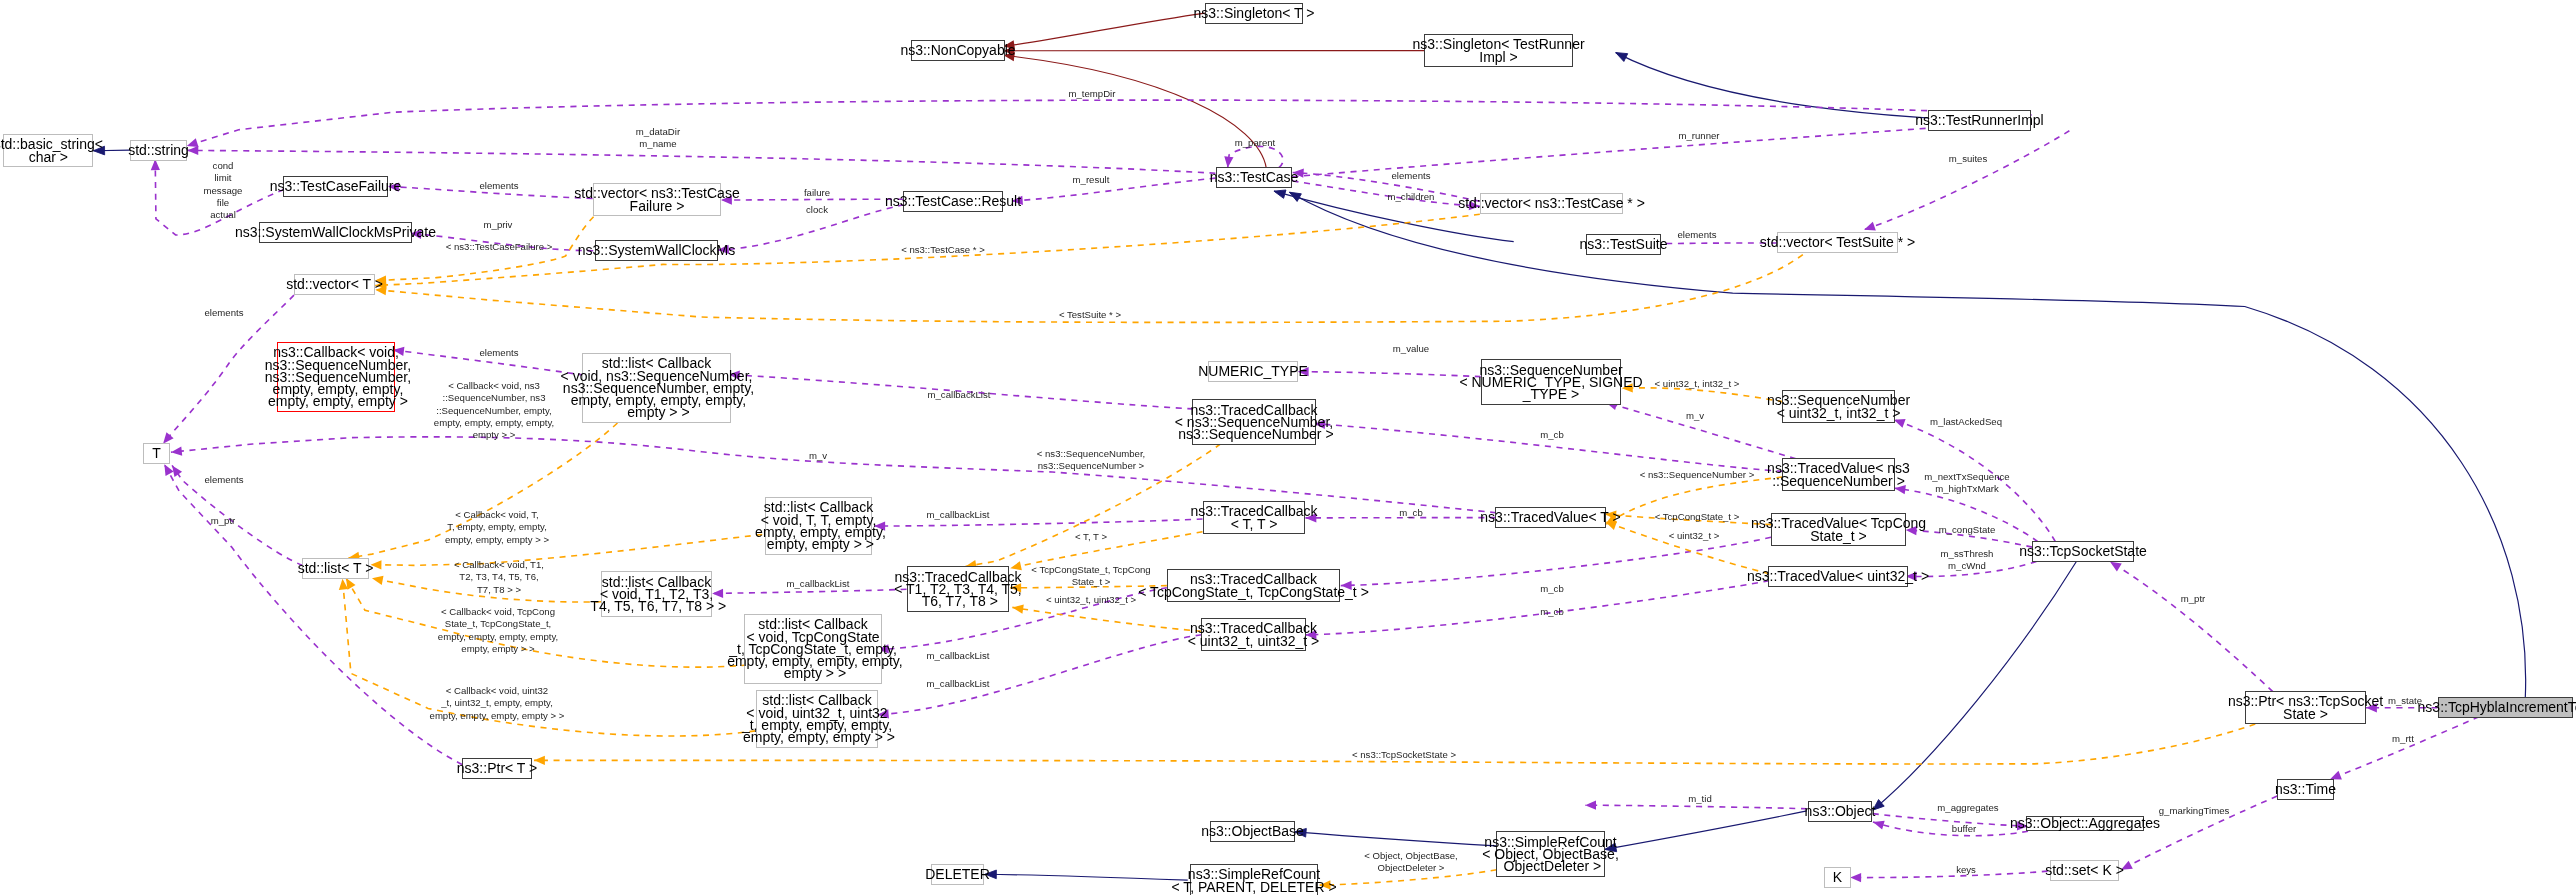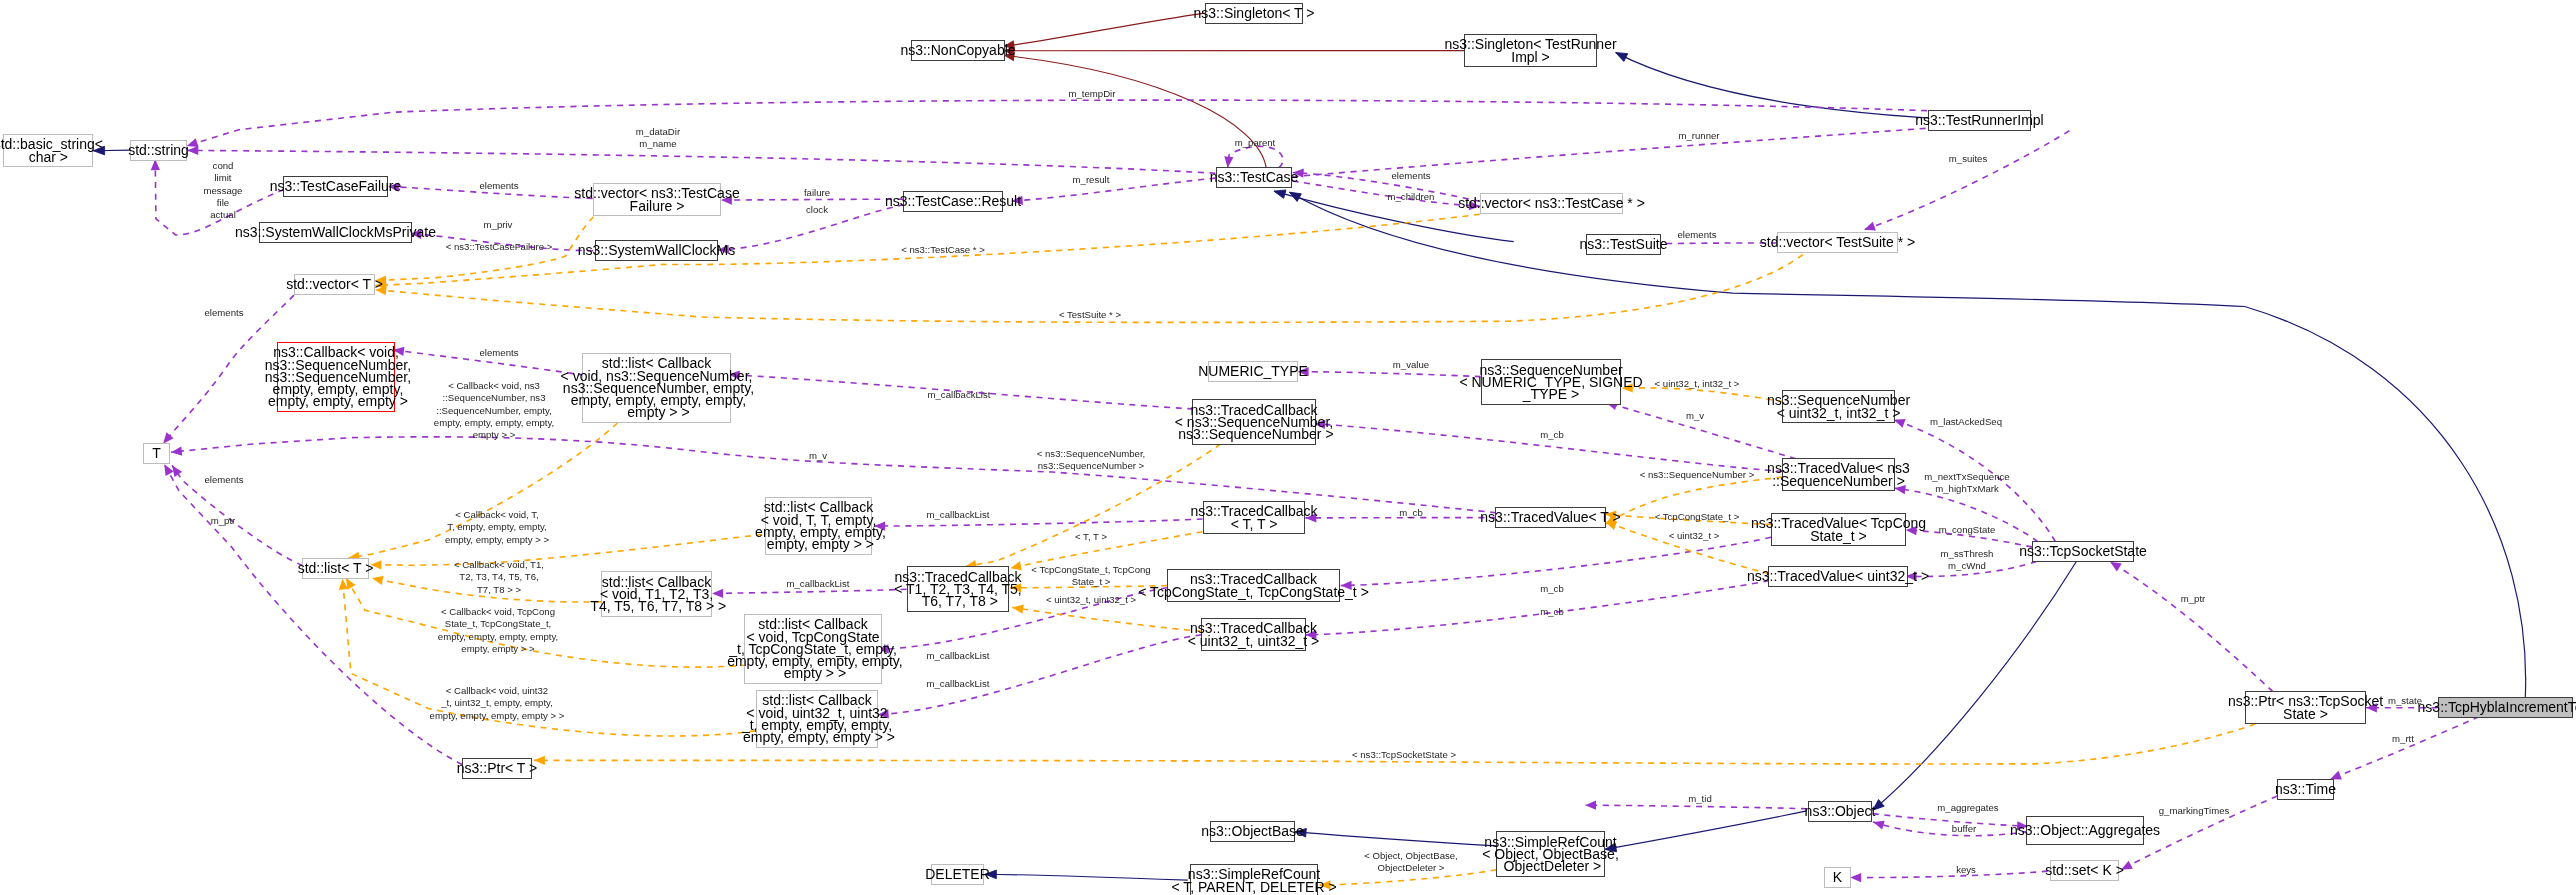--- a/index.html
+++ b/index.html
@@ -328,21 +328,21 @@
 <div class="elabel" style="left:1090px;top:309px">&lt; TestSuite * &gt;</div>
 <div class="elabel" style="left:224px;top:307px">elements</div>
 <div class="elabel" style="left:499px;top:347px">elements</div>
 <div class="elabel" style="left:494px;top:380px">&lt; Callback&lt; void, ns3
 ::SequenceNumber, ns3
 ::SequenceNumber, empty,
 empty, empty, empty, empty,
 empty &gt; &gt;</div>
 <div class="elabel" style="left:224px;top:474px">elements</div>
 <div class="elabel" style="left:959px;top:389px">m_callbackList</div>
-<div class="elabel" style="left:1411px;top:359px">m_value</div>
+<div class="elabel" style="left:1411px;top:343px">m_value</div>
 <div class="elabel" style="left:1091px;top:448px">&lt; ns3::SequenceNumber,
 ns3::SequenceNumber &gt;</div>
 <div class="elabel" style="left:818px;top:450px">m_v</div>
 <div class="elabel" style="left:1552px;top:429px">m_cb</div>
 <div class="elabel" style="left:1697px;top:378px">&lt; uint32_t, int32_t &gt;</div>
 <div class="elabel" style="left:1695px;top:410px">m_v</div>
 <div class="elabel" style="left:1697px;top:469px">&lt; ns3::SequenceNumber &gt;</div>
 <div class="elabel" style="left:1966px;top:416px">m_lastAckedSeq</div>
 <div class="elabel" style="left:1967px;top:471px">m_nextTxSequence
 m_highTxMark</div>
@@ -390,21 +390,21 @@
 <div class="node grey" style="left:3.3px;top:134px;width:90px;height:33px"><span>std::basic_string&lt;
 char &gt;</span></div>
 <div class="node grey" style="left:130px;top:140px;width:57px;height:21px"><span>std::string</span></div>
 <div class="node dark" style="left:283px;top:176px;width:105px;height:21px"><span>ns3::TestCaseFailure</span></div>
 <div class="node dark" style="left:259px;top:222px;width:153px;height:21px"><span>ns3::SystemWallClockMsPrivate</span></div>
 <div class="node grey" style="left:593px;top:183px;width:128px;height:33px"><span>std::vector&lt; ns3::TestCase
 Failure &gt;</span></div>
 <div class="node dark" style="left:595px;top:240px;width:123px;height:21px"><span>ns3::SystemWallClockMs</span></div>
 <div class="node dark" style="left:911px;top:40px;width:94px;height:21px"><span>ns3::NonCopyable</span></div>
 <div class="node dark" style="left:1205px;top:2.5px;width:98px;height:21px"><span>ns3::Singleton&lt; T &gt;</span></div>
-<div class="node dark" style="left:1464px;top:34px;width:133px;height:33px"><span>ns3::Singleton&lt; TestRunner
+<div class="node dark" style="left:1424px;top:34px;width:149px;height:33px"><span>ns3::Singleton&lt; TestRunner
 Impl &gt;</span></div>
 <div class="node dark" style="left:1216px;top:167px;width:76px;height:21px"><span>ns3::TestCase</span></div>
 <div class="node dark" style="left:903px;top:191px;width:100px;height:21px"><span>ns3::TestCase::Result</span></div>
 <div class="node grey" style="left:1480px;top:193px;width:143px;height:21px"><span>std::vector&lt; ns3::TestCase * &gt;</span></div>
 <div class="node dark" style="left:1586px;top:234px;width:75px;height:21px"><span>ns3::TestSuite</span></div>
 <div class="node dark" style="left:1928px;top:110px;width:103px;height:21px"><span>ns3::TestRunnerImpl</span></div>
 <div class="node grey" style="left:1777px;top:232px;width:121px;height:21px"><span>std::vector&lt; TestSuite * &gt;</span></div>
 <div class="node grey" style="left:294px;top:274px;width:81px;height:21px"><span>std::vector&lt; T &gt;</span></div>
 <div class="node red" style="left:277px;top:311px;width:118px;height:70px"><span>ns3::Callback&lt; void,
  ns3::SequenceNumber,
@@ -459,21 +459,21 @@
 <div class="node dark" style="left:1771px;top:513px;width:135px;height:33px"><span>ns3::TracedValue&lt; TcpCong
 State_t &gt;</span></div>
 <div class="node dark" style="left:1768px;top:566px;width:140px;height:21px"><span>ns3::TracedValue&lt; uint32_t &gt;</span></div>
 <div class="node dark" style="left:2032px;top:541px;width:102px;height:21px"><span>ns3::TcpSocketState</span></div>
 <div class="node dark" style="left:2245px;top:691px;width:121px;height:33px"><span>ns3::Ptr&lt; ns3::TcpSocket
 State &gt;</span></div>
 <div class="node filled" style="left:2438px;top:697px;width:135px;height:21px"><span>ns3::TcpHyblaIncrementTest</span></div>
 <div class="node dark" style="left:2277px;top:779px;width:57px;height:21px"><span>ns3::Time</span></div>
 <div class="node dark" style="left:1519px;top:832px;width:80px;height:21px"><span>ns3::TypeId</span></div>
 <div class="node dark" style="left:1808px;top:801px;width:64px;height:21px"><span>ns3::Object</span></div>
-<div class="node dark" style="left:2026px;top:816px;width:118px;height:29px"><span>ns3::Object::Aggregates</span></div>
+<div class="node dark" style="left:2026px;top:816px;width:118px;height:15px"><span>ns3::Object::Aggregates</span></div>
 <div class="node grey" style="left:1824px;top:867px;width:27px;height:21px"><span>K</span></div>
 <div class="node grey" style="left:2050px;top:860px;width:69px;height:21px"><span>std::set&lt; K &gt;</span></div>
 <div class="node dark" style="left:1210px;top:821px;width:85px;height:21px"><span>ns3::ObjectBase</span></div>
 <div class="node dark" style="left:1496px;top:831px;width:109px;height:46px"><span>ns3::SimpleRefCount
 &lt; Object, ObjectBase,
  ObjectDeleter &gt;</span></div>
 <div class="node dark" style="left:1190px;top:864px;width:128px;height:33px"><span>ns3::SimpleRefCount
 &lt; T, PARENT, DELETER &gt;</span></div>
 <div class="node grey" style="left:931px;top:864px;width:53px;height:21px"><span>DELETER</span></div>
 </div>

